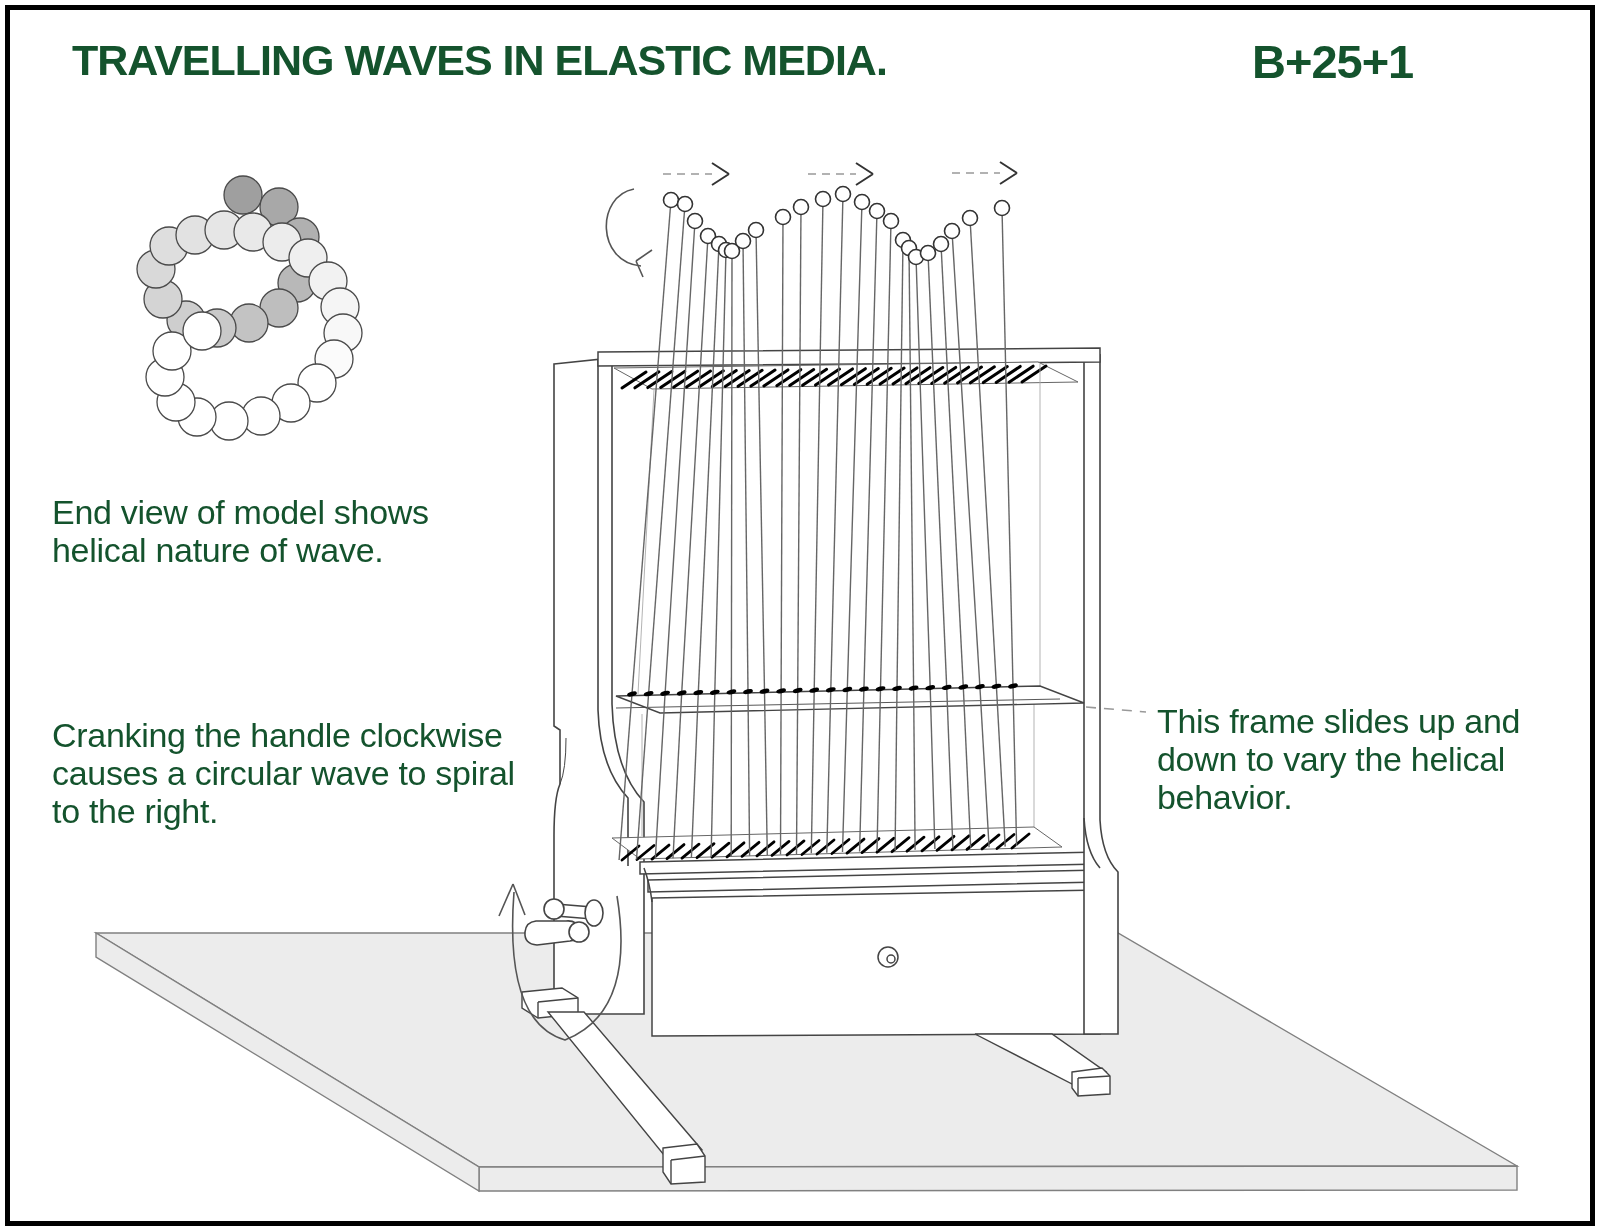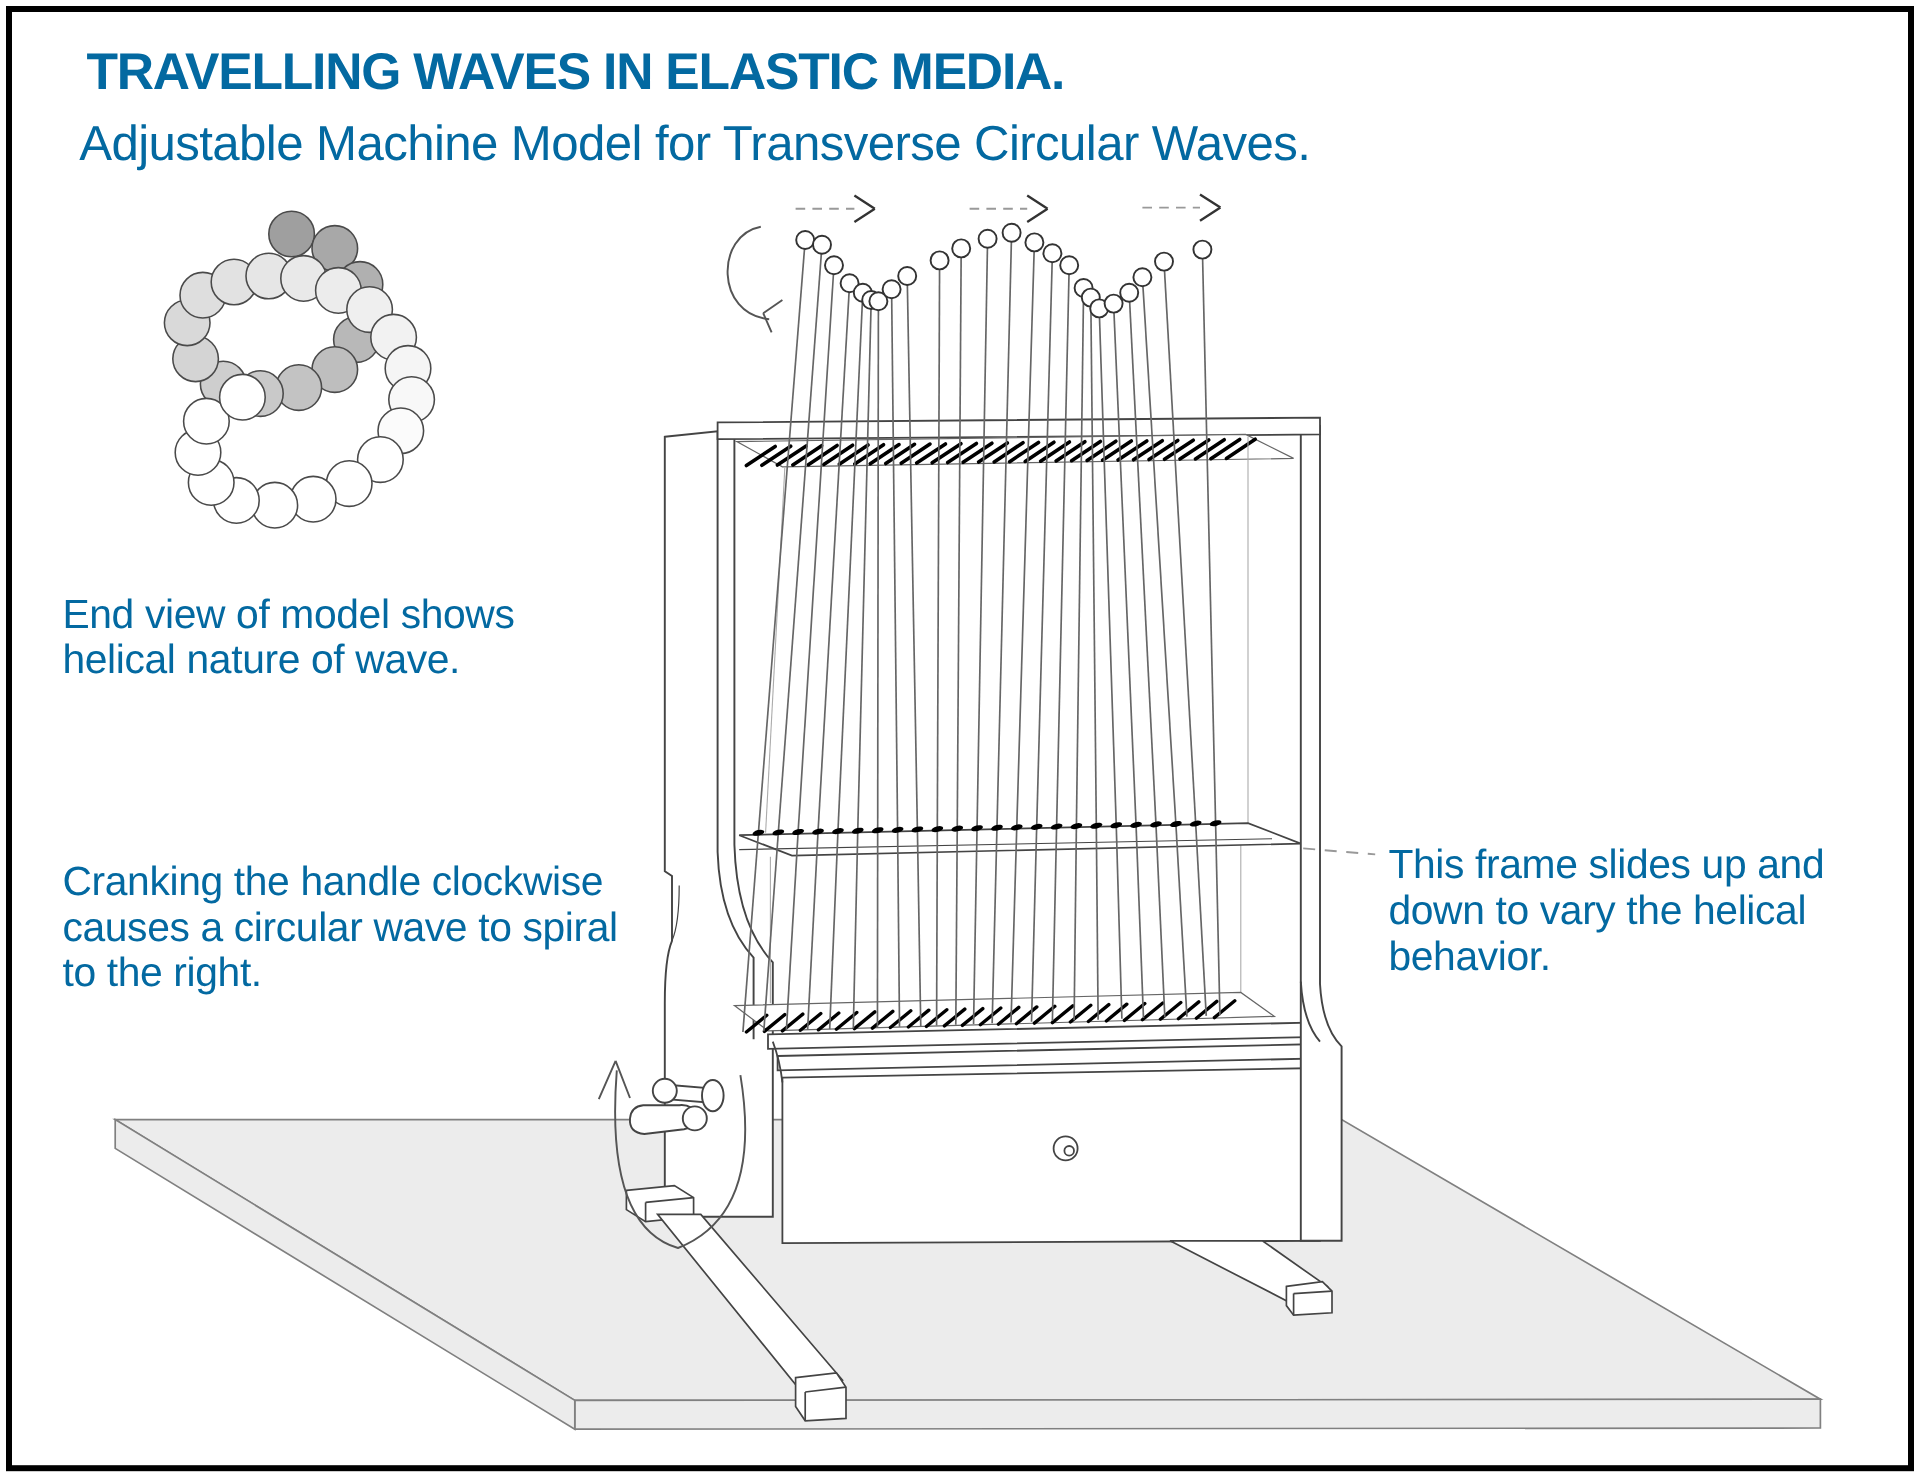--- a/index.html
+++ b/index.html
@@ -1,17 +1,17 @@
 <!DOCTYPE html>
 <html><head>
 <meta charset="utf-8">
 <style>
   html,body{margin:0;padding:0;background:#fff;}
   .stage{position:relative;width:1600px;height:1231px;background:#fff;overflow:hidden;
-         font-family:"Liberation Sans",sans-serif;color:#0369a1;}
+         font-family:"Liberation Sans",sans-serif;color:#14532d;}
   .frame-border{position:absolute;left:5px;top:5px;right:5px;bottom:5px;border:5px solid #000;pointer-events:none;}
   .abs{position:absolute;white-space:pre-line;}
   .title{left:72px;top:36px;font-size:43px;font-weight:bold;letter-spacing:-1px;}
   .code{left:1252px;top:34px;font-size:47px;font-weight:bold;letter-spacing:-1px;}
   .subtitle{left:66px;top:96px;font-size:41px;letter-spacing:-0.5px;}
   .caption{font-size:34px;line-height:38px;letter-spacing:-0.3px;}
   .cap-endview{left:52px;top:453px;margin-top:40px;}
   .cap-cranking{left:52px;top:716px;}
   .cap-frame{left:1157px;top:702px;}
   #diagram-wrap{position:absolute;left:0;top:0;width:1600px;height:1231px;}
@@ -295,21 +295,21 @@
           <circle cx="165" cy="377" r="19" fill="#ffffff"></circle>
           <circle cx="172" cy="351" r="19" fill="#ffffff"></circle>
           <circle cx="202" cy="331" r="19" fill="#ffffff"></circle>
         </g>
       </svg>
     </div>
 
   <div class="frame-border"></div>
 
   <div class="abs title">TRAVELLING WAVES IN ELASTIC MEDIA.</div>
-  <div class="abs subtitle">Adjustable Machine Model for Transverse Circular Waves.</div>
+  <div class="abs code">B+25+1</div>
 
   <div class="abs caption cap-endview">End view of model shows
 helical nature of wave.</div>
   <div class="abs caption cap-cranking">Cranking the handle clockwise
 causes a circular wave to spiral
 to the right.</div>
   <div class="abs caption cap-frame-slides cap-frame">This frame slides up and
 down to vary the helical
 behavior.</div>
 

